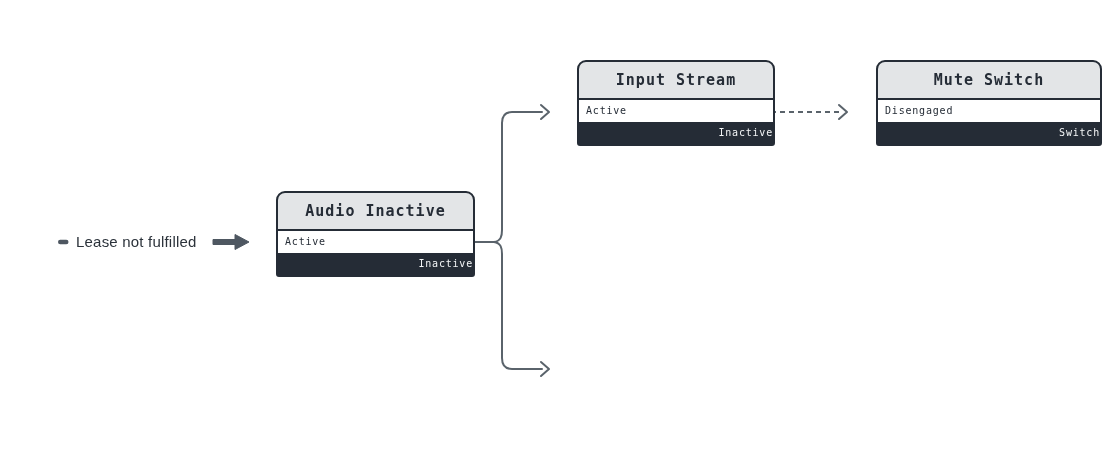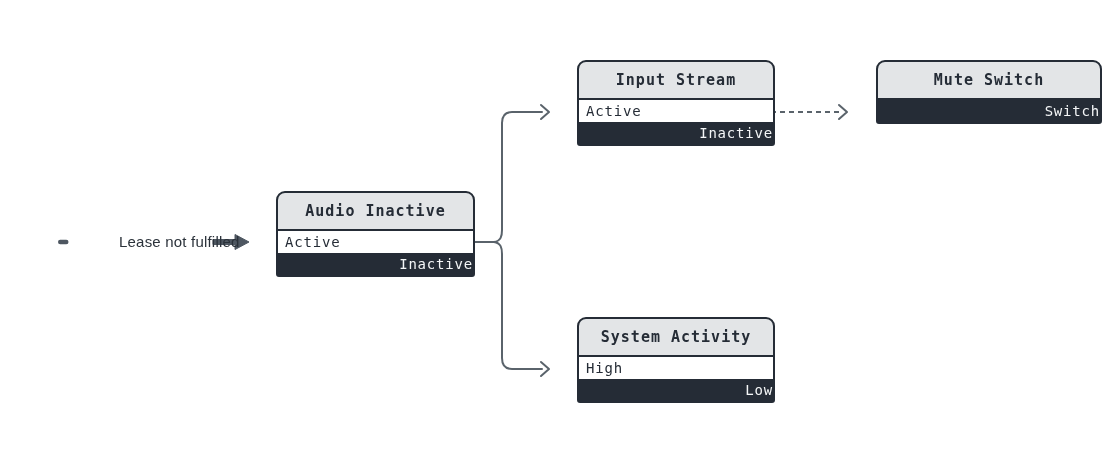--- a/index.html
+++ b/index.html
@@ -48,21 +48,21 @@
     font-size: 15px;
     font-weight: 600;
     letter-spacing: 1px;
     color: var(--node-border);
     white-space: nowrap;
   }
   .state {
     height: 22px;
     line-height: 22px;
     padding-left: 7px;
-    font-size: 14px;
+    font-size: 10px;
     letter-spacing: 0.8px;
     font-weight: 500;
     white-space: nowrap;
   }
   .state-on  { background: var(--state-active-bg);  color: var(--state-active-text); }
   .state-off { background: var(--state-inactive-bg); color: var(--state-inactive-text); text-align: right; }
 
   #node-audio-processor { left: 252px; top: 191px; width: 199px; }
   #node-input-stream    { left: 553px; top: 60px;  width: 198px; }
   #node-mute-switch     { left: 852px; top: 60px;  width: 226px; }
@@ -72,21 +72,20 @@
     position: absolute;
     left: 76px;
     top: 233px;
     height: 18px;
     line-height: 18px;
     font-family: "Liberation Sans", "DejaVu Sans", sans-serif;
     font-size: 15px;
     letter-spacing: 0.2px;
     color: var(--annotation-text);
     white-space: nowrap;
-    margin-left: 43px;
   }
 </style>
 </head>
 <body>
 
 <div class="canvas">
 
   <svg class="connector-layer" viewBox="0 0 1112 464" xmlns="http://www.w3.org/2000/svg">
 
     <path d="M451,242 H494" fill="none" stroke="var(--connector)" stroke-width="2" stroke-linecap="round"></path>
@@ -113,22 +112,18 @@
   </div>
 
   <div class="node" id="node-input-stream">
     <div class="node-header">Input Stream</div>
     <div class="state state-on">Active</div>
     <div class="state state-off">Inactive</div>
   </div>
 
   <div class="node" id="node-mute-switch">
     <div class="node-header">Mute Switch</div>
+    <div class="state state-on">Disengaged</div>
     <div class="state state-off">Switch</div>
   </div>
 
-  <div class="node" id="node-system-activity">
-    <div class="node-header">System Activity</div>
-    <div class="state state-on">High</div>
-    <div class="state state-off">Low</div>
-  </div>
 
 </div>
 
 </body></html>

